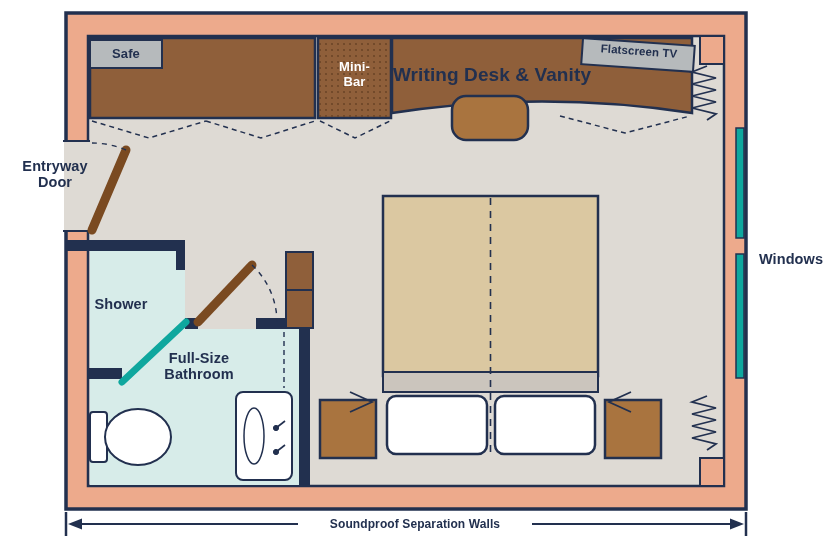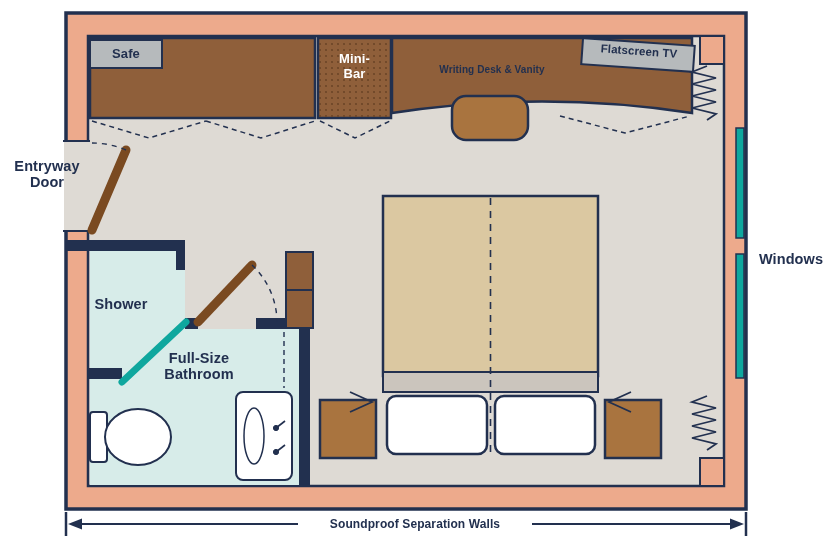--- a/index.html
+++ b/index.html
@@ -109,30 +109,30 @@
       <line x1="746" y1="512" x2="746" y2="536" stroke-width="2.5"></line>
       <line x1="80" y1="524" x2="732" y2="524" stroke-width="2"></line>
       <polygon points="68,524 82,518.5 82,529.5" fill="#22304F" stroke="none"></polygon>
       <polygon points="744,524 730,518.5 730,529.5" fill="#22304F" stroke="none"></polygon>
     </g>
   </svg>
 
   <div class="lbl center" style="left:90px;top:40px;width:72px;height:28px;line-height:28px;font-size:13px;">Safe</div>
 
 
-  <div class="lbl center white" style="left:318px;top:52px;width:73px;font-size:13px;">
+  <div class="lbl center white" style="left:318px;top:60px;width:73px;font-size:13px;">
     <span>Mini-</span>
     <span>Bar</span>
   </div>
 
-  <div class="lbl center" style="left:392px;top:64px;width:200px;font-size:10px;">Writing Desk &amp; Vanity</div>
+  <div class="lbl center" style="left:392px;top:64px;width:200px;font-size:19px;">Writing Desk &amp; Vanity</div>
 
   <div class="lbl center" style="left:584px;top:45px;width:110px;font-size:11.5px;transform:rotate(4deg);">Flatscreen TV</div>
 
-  <div class="lbl center" style="left:9px;top:158px;width:76px;font-size:14.5px;">
+  <div class="lbl center" style="left:17px;top:158px;width:76px;font-size:14.5px;">
     <span>Entryway</span>
     <span>Door</span>
   </div>
 
   <div class="lbl center" style="left:82px;top:296px;width:78px;font-size:14.5px;">Shower</div>
 
   <div class="lbl center" style="left:146px;top:350px;width:106px;font-size:14.5px;">
     <span>Full-Size</span>
     <span>Bathroom</span>
   </div>

